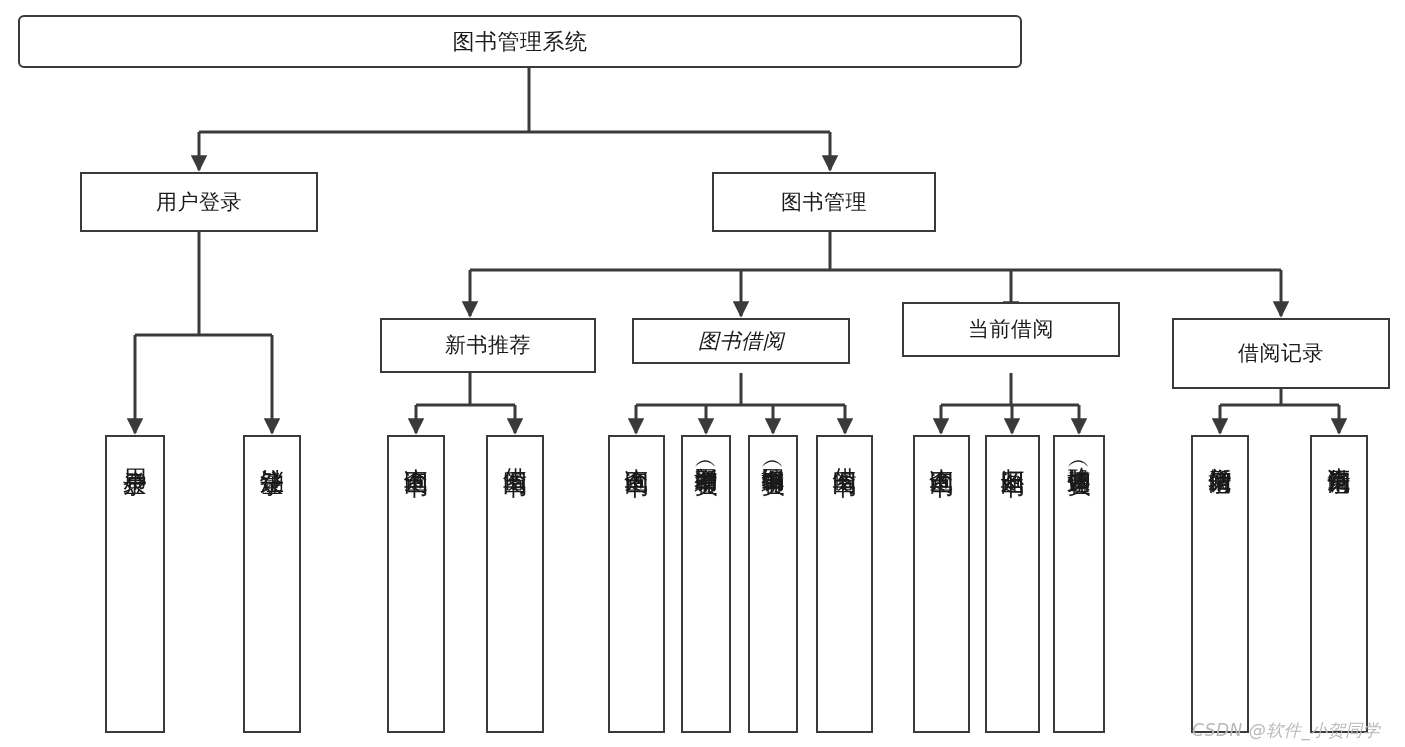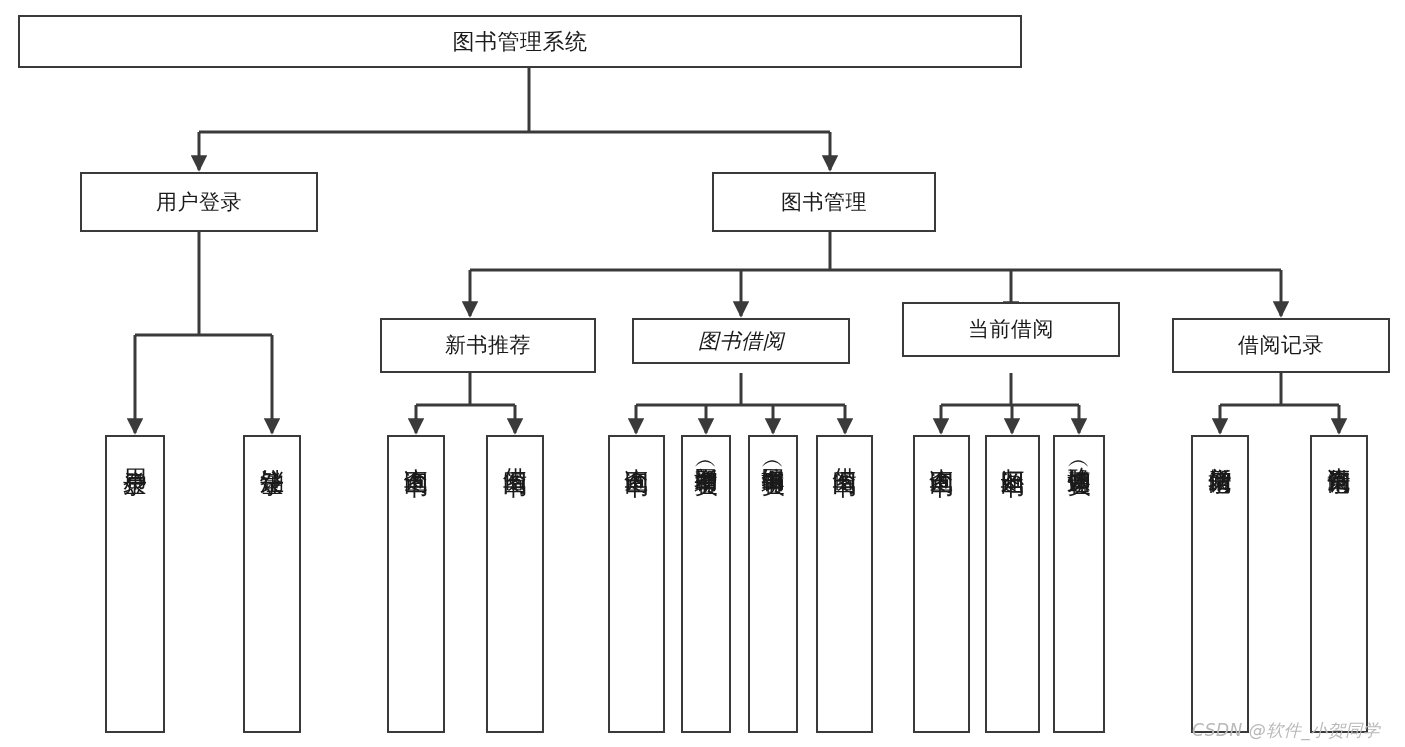--- a/index.html
+++ b/index.html
@@ -123,41 +123,41 @@
       <path d="M 1012 405 L 1012 433" marker-end="url(#arrow)"></path>
       <path d="M 1079 405 L 1079 433" marker-end="url(#arrow)"></path>
 
       <path d="M 1281 373 L 1281 405"></path>
       <path d="M 1220 405 L 1339 405"></path>
       <path d="M 1220 405 L 1220 433" marker-end="url(#arrow)"></path>
       <path d="M 1339 405 L 1339 433" marker-end="url(#arrow)"></path>
     </g>
   </svg>
 
-  <div class="node horiz root" style="left:18px; top:15px; width:1004px; height:53px;">
+  <div class="node horiz root" style="left:18px; top:15px; width:1004px; height:53px;border-radius:6px;">
     <span class="node-label">图书管理系统</span>
   </div>
 
   <div class="node horiz" style="left:80px; top:172px; width:238px; height:60px;">
     <span class="node-label">用户登录</span>
   </div>
   <div class="node horiz" style="left:712px; top:172px; width:224px; height:60px;">
     <span class="node-label">图书管理</span>
   </div>
 
   <div class="node horiz" style="left:380px; top:318px; width:216px; height:55px;">
     <span class="node-label">新书推荐</span>
   </div>
   <div class="node horiz" style="left:632px; top:318px; width:218px; height:46px;font-style:italic;">
     <span class="node-label">图书借阅</span>
   </div>
   <div class="node horiz" style="left:902px; top:302px; width:218px; height:55px;font-family:Liberation Serif, serif;">
     <span class="node-label">当前借阅</span>
   </div>
-  <div class="node horiz" style="left:1172px; top:318px; width:218px; height:55px;">
+  <div class="node horiz" style="left:1172px; top:318px; width:218px; height:71px;">
     <span class="node-label">借阅记录</span>
   </div>
 
   <div class="node vert" style="left:105px; top:435px; width:60px; height:298px;">
     <span class="node-label">用户登录</span>
   </div>
   <div class="node vert" style="left:243px; top:435px; width:58px; height:298px;">
     <span class="node-label">注销登录</span>
   </div>
   <div class="node vert" style="left:387px; top:435px; width:58px; height:298px;">

